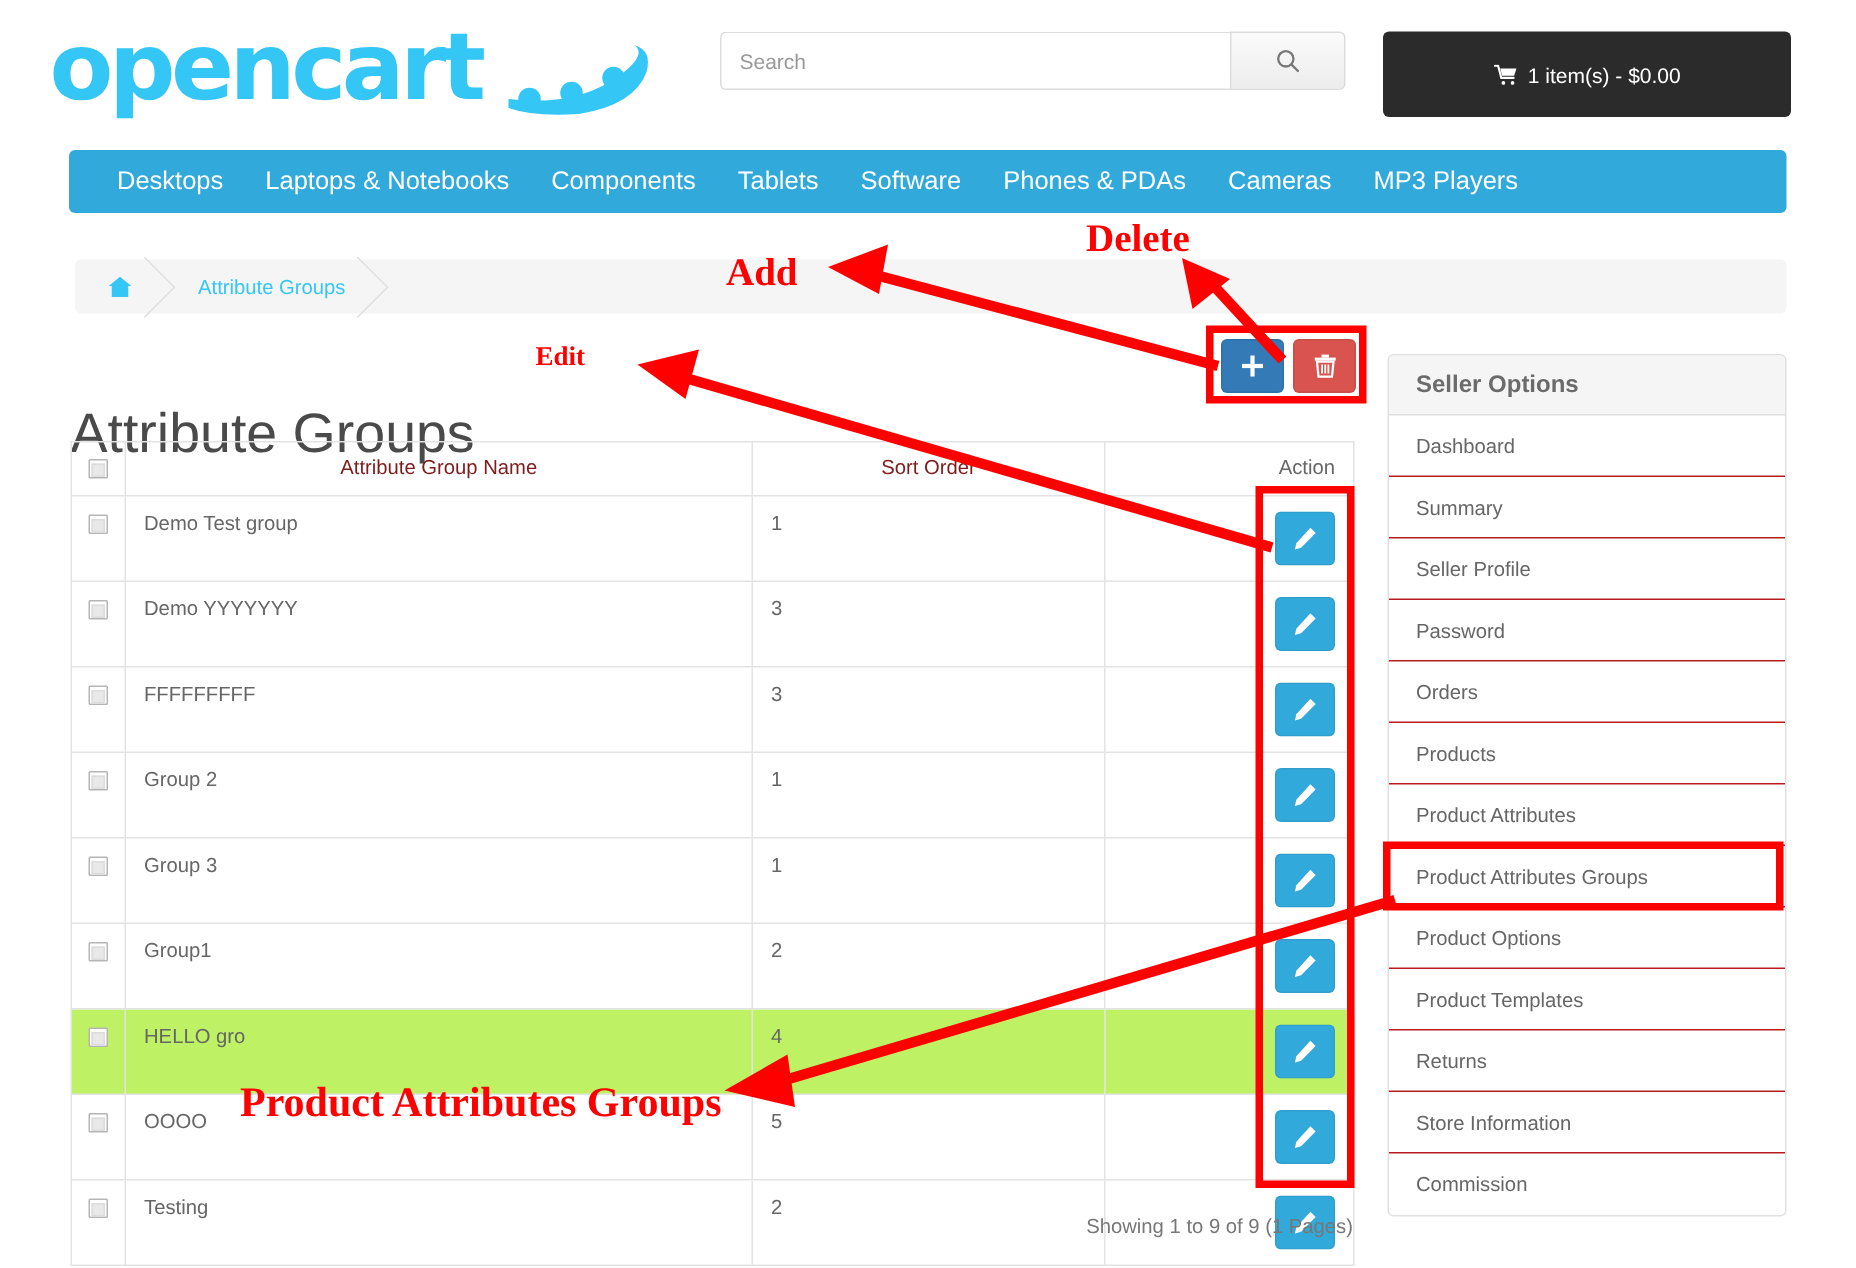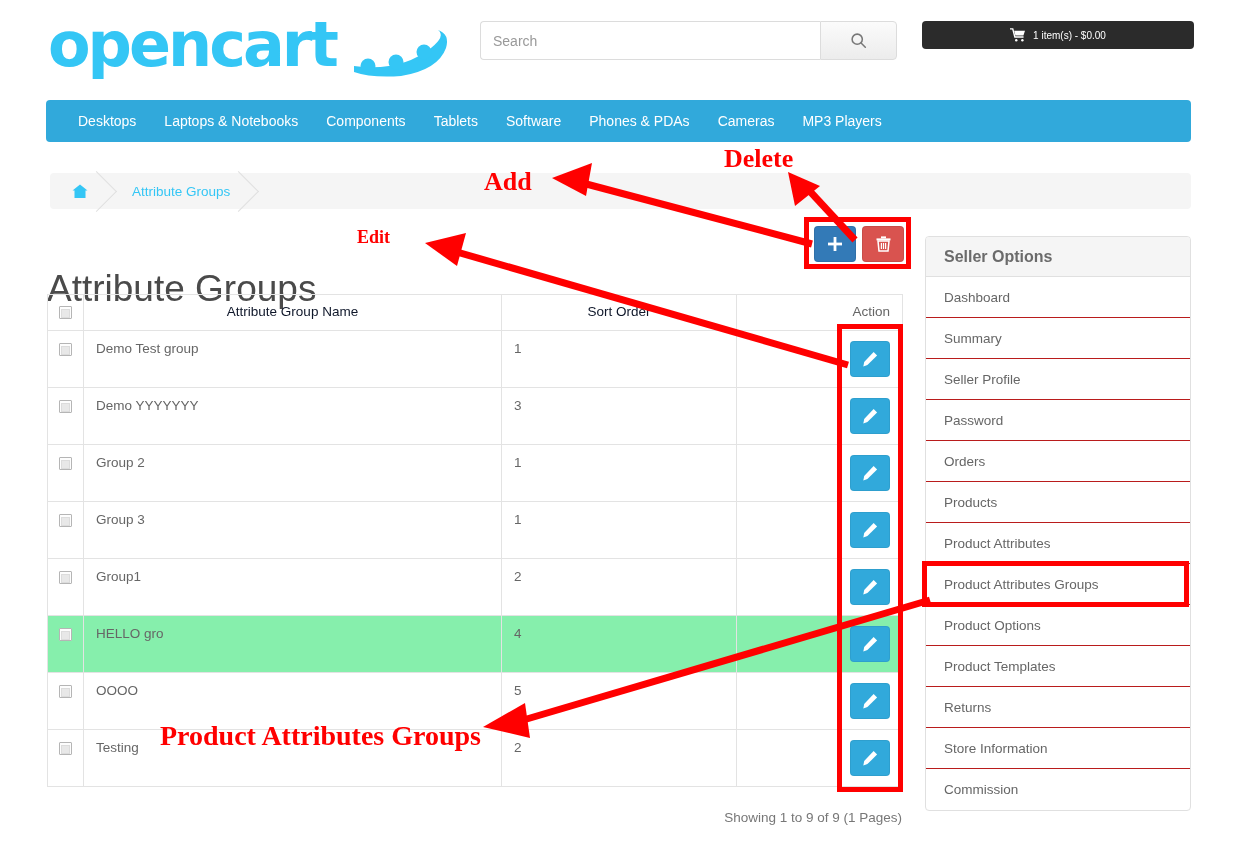--- a/index.html
+++ b/index.html
@@ -9,21 +9,21 @@
     background:#ffffff;
     font-family:"Liberation Sans", sans-serif;
     color:#666666;
     position:relative;
     overflow:hidden;
   }
 
   
   #header { position:absolute; left:0; top:0; width:1237px; height:95px; background:#fff; }
 
-  #logo { position:absolute; left:48px; top:14px; width:370px; height:62px; }
+  #logo { position:absolute; left:33px; top:14px; width:370px; height:62px; }
   #logo-text {
     font-family:"DejaVu Sans", sans-serif;
     font-size:62px; font-weight:bold; letter-spacing:-3px;
     color:#34C6F5; line-height:62px;
   }
   #logo-cart { position:absolute; left:298px; top:8px; width:120px; height:58px; }
 
   #search-wrap { position:absolute; left:440px; top:21px; width:457px; height:39px; display:flex;padding-left:40px; }
   #search-input {
     width:372px; height:39px;
@@ -36,34 +36,34 @@
   #search-input::placeholder { color:#999; }
   #search-btn {
     width:85px; height:39px;
     border:1px solid #dcdcdc; border-radius:0 4px 4px 0;
     background:linear-gradient(#fbfbfb,#ececec);
     display:flex; align-items:center; justify-content:center;
     cursor:pointer;
   }
 
   #cart-btn {
-    position:absolute; left:922px; top:21px; width:272px; height:28px;
+    position:absolute; left:922px; top:21px; width:272px; height:57px;
     background:#2b2b2b; border-radius:4px;
     display:flex; align-items:center; justify-content:center;
-    gap:7px; color:#fff; font-size:10px; cursor:pointer;
+    gap:7px; color:#fff; font-size:14px; cursor:pointer;
   }
 
   
   #nav {
     position:absolute; left:46px; top:100px; width:1145px; height:42px;
     background:#31A9DB; border-radius:4px;
     display:flex; align-items:center; padding-left:18px;
   }
   .nav-item {
-    color:#fff; font-size:14px; padding:0 14px; line-height:42px;
+    color:#fff; font-size:17px; padding:0 14px; line-height:42px;
     cursor:pointer; white-space:nowrap;
   }
 
   
   #breadcrumb {
     position:absolute; left:50px; top:173px; width:1141px; height:36px;
     background:#f5f5f5; border-radius:4px;
     display:flex; align-items:center;
   }
   .crumb { position:relative; height:36px; display:flex; align-items:center; padding:0 22px; }
@@ -98,23 +98,23 @@
     border:1px solid #e3e3e3;
     font-size:13.5px; color:#666;
     padding:10px 12px;
     vertical-align:top;
   }
   thead th { height:36px; padding-top:9px; font-weight:400; }
   th.c-check, td.c-check { width:36px; text-align:center; padding-left:0; padding-right:0; }
   th.c-name, td.c-name { width:418px; }
   th.c-sort, td.c-sort { width:235px; }
   th.c-action, td.c-action { width:166px; text-align:right;padding-left:31px; }
-  th a { color:#0f172a; text-decoration:none; }
+  th a { color:#7f1d1d; text-decoration:none; }
   tbody tr { height:51px; }
-  tbody tr.alt { background:#86efac; }
+  tbody tr.alt { background:#bef264; }
   .chk {
     width:13px; height:13px; display:inline-block;
     border:1px solid #b5b5b5; background:#fdfdfd;
     vertical-align:middle; border-radius:1px;
   }
   .chk::after {
     content:""; display:block; width:7px; height:7px;
     margin:2px auto 0; background:#e8e8e8; border:1px solid #dcdcdc;
   }
   .edit-btn {
@@ -276,20 +276,30 @@
           <td class="c-name">Demo YYYYYYY</td>
           <td class="c-sort">3</td>
           <td class="c-action"><span class="edit-btn">
               <svg width="16" height="16" viewBox="0 0 16 16">
                 <path d="M11.6 0.9 L15.1 4.4 L5.4 14.1 L1.3 15.4 L2.2 11.1 Z" fill="#fff"></path>
               </svg>
             </span></td>
         </tr>
         <tr>
           <td class="c-check"><span class="chk"></span></td>
+          <td class="c-name">FFFFFFFFF</td>
+          <td class="c-sort">3</td>
+          <td class="c-action"><span class="edit-btn">
+              <svg width="16" height="16" viewBox="0 0 16 16">
+                <path d="M11.6 0.9 L15.1 4.4 L5.4 14.1 L1.3 15.4 L2.2 11.1 Z" fill="#fff"></path>
+              </svg>
+            </span></td>
+        </tr>
+        <tr>
+          <td class="c-check"><span class="chk"></span></td>
           <td class="c-name">Group 2</td>
           <td class="c-sort">1</td>
           <td class="c-action"><span class="edit-btn">
               <svg width="16" height="16" viewBox="0 0 16 16">
                 <path d="M11.6 0.9 L15.1 4.4 L5.4 14.1 L1.3 15.4 L2.2 11.1 Z" fill="#fff"></path>
               </svg>
             </span></td>
         </tr>
         <tr>
           <td class="c-check"><span class="chk"></span></td>

